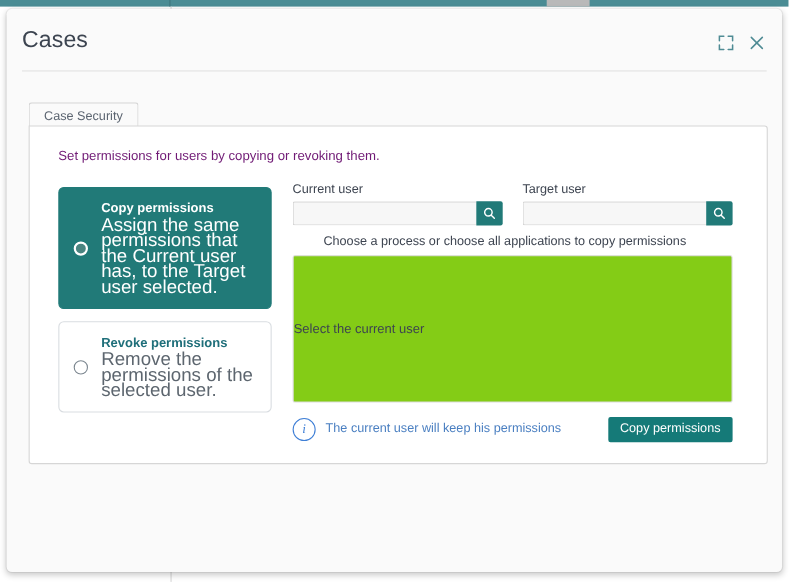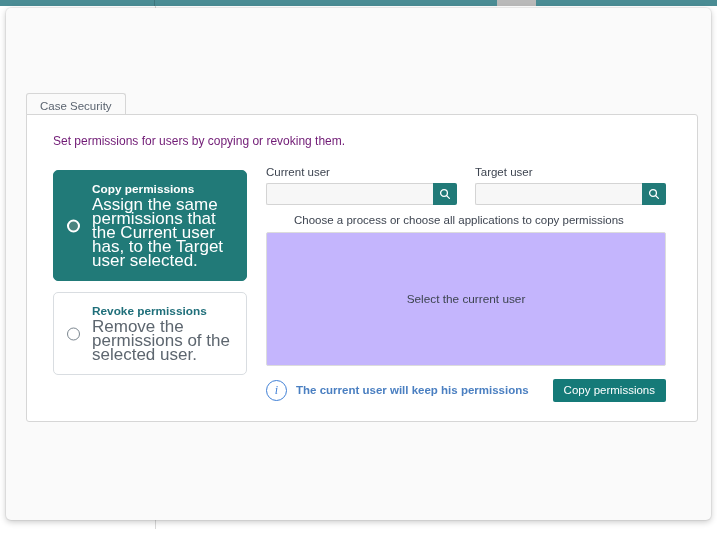--- a/index.html
+++ b/index.html
@@ -258,26 +258,25 @@
     font-size: 11.5px;
     color: #3d4450;
     margin-left: 28px;
   }
 
   #process-box {
     margin-top: 6px;
     width: 400px;
     height: 134px;
     box-sizing: border-box;
-    background: #c4b5fd;
+    background: #84cc16;
     border: 1px solid #dcdcdc;
     border-radius: 2px;
     display: flex;
     align-items: center;
-    justify-content: center;
   }
   #process-box-placeholder {
     font-size: 11.8px;
     color: #3d4450;
   }
 
   #footer-row {
     margin-top: 12px;
     width: 400px;
     height: 24px;
@@ -297,21 +296,20 @@
     display: flex;
     align-items: center;
     justify-content: center;
     box-sizing: border-box;
   }
   #info-text {
     margin-left: 9px;
     font-size: 11.5px;
     color: #4a7fc1;
     flex: 1 1 auto;
-    font-weight: bold;
   }
   #copy-permissions-btn {
     flex: 0 0 auto;
     background: #157a78;
     color: #ffffff;
     border: none;
     border-radius: 2px;
     height: 23px;
     padding: 0 11px;
     font-family: "Liberation Sans", sans-serif;
@@ -325,20 +323,41 @@
 <div id="app-background">
   <div id="top-bar"></div>
   <div id="top-bar-divider-1"></div>
   <div id="top-bar-tab-active"></div>
   <div id="bg-vertical-rule"></div>
   <div id="bg-bottom-strip"></div>
 </div>
 
 <div id="modal">
 
+  <div id="modal-header">
+    <div id="modal-title">Cases</div>
+
+    <div class="header-icon-btn" id="expand-btn">
+      <svg width="18" height="18" viewBox="0 0 18 18" fill="none" stroke="#4f8b94" stroke-width="1.4" stroke-linecap="round">
+        <path d="M7 3 H3 V7"></path>
+        <path d="M11 3 H15 V7"></path>
+        <path d="M7 15 H3 V11"></path>
+        <path d="M11 15 H15 V11"></path>
+      </svg>
+    </div>
+
+    <div class="header-icon-btn" id="close-btn">
+      <svg width="18" height="18" viewBox="0 0 18 18" fill="none" stroke="#4f8b94" stroke-width="1.4" stroke-linecap="round">
+        <path d="M4 4 L14 14"></path>
+        <path d="M14 4 L4 14"></path>
+      </svg>
+    </div>
+
+    <div id="header-rule"></div>
+  </div>
 
   <div id="tab-strip">
     <div id="tab-case-security">Case Security</div>
   </div>
 
   <div id="content-panel">
 
     <div id="intro-text">Set permissions for users by copying or revoking them.</div>
 
     <div id="option-list">

